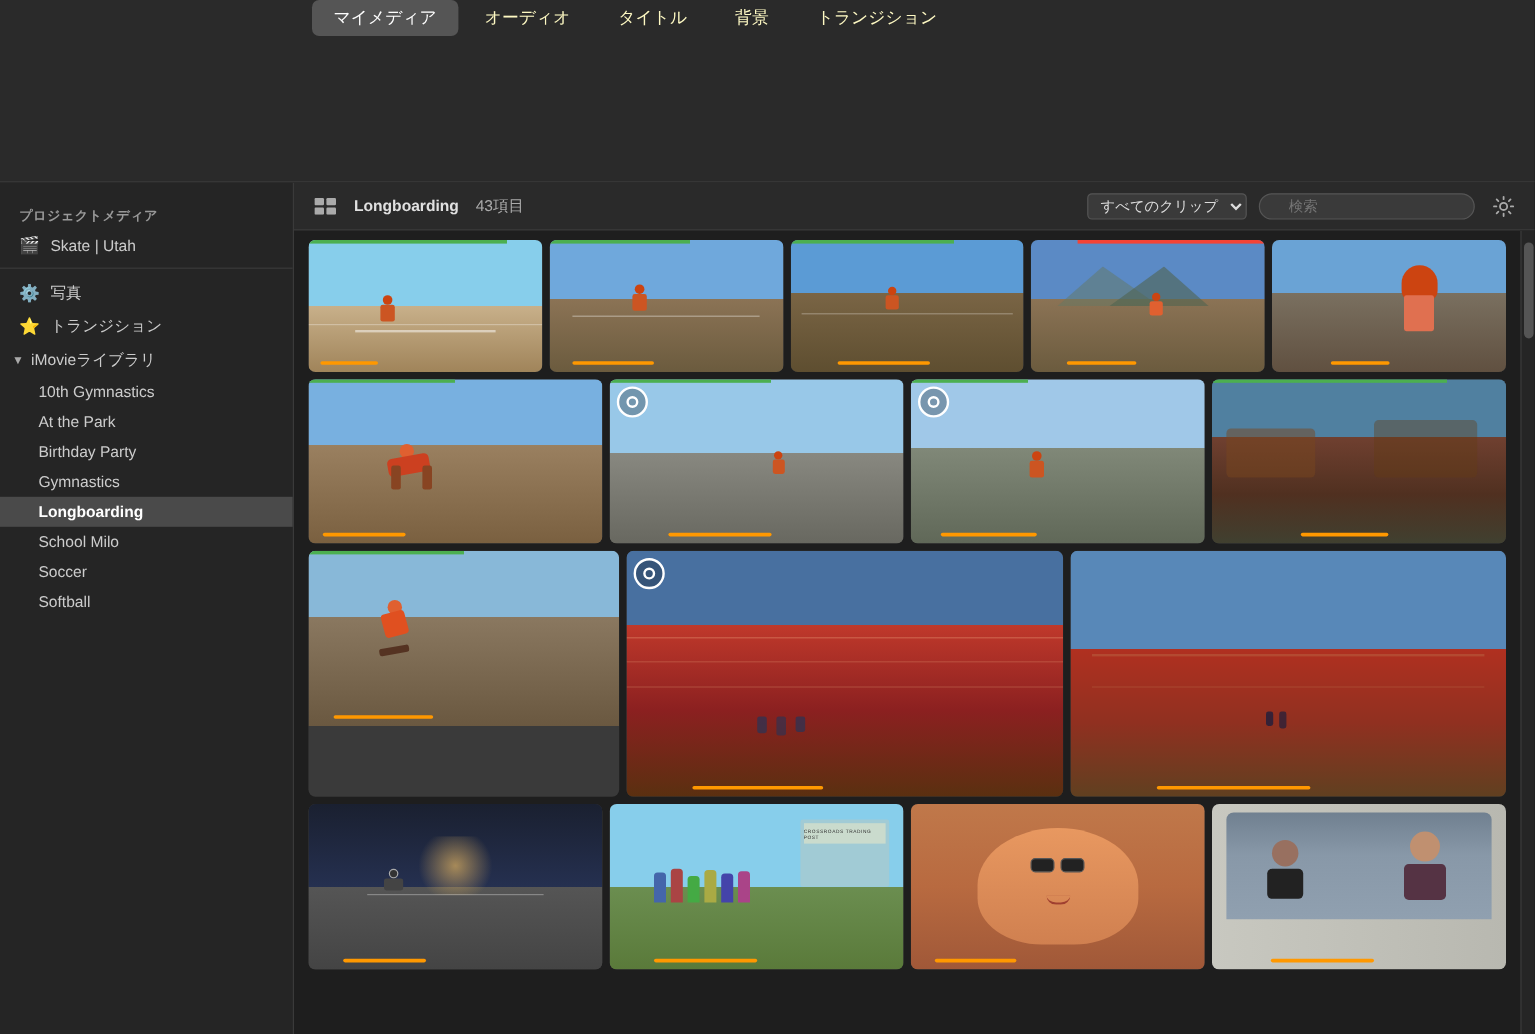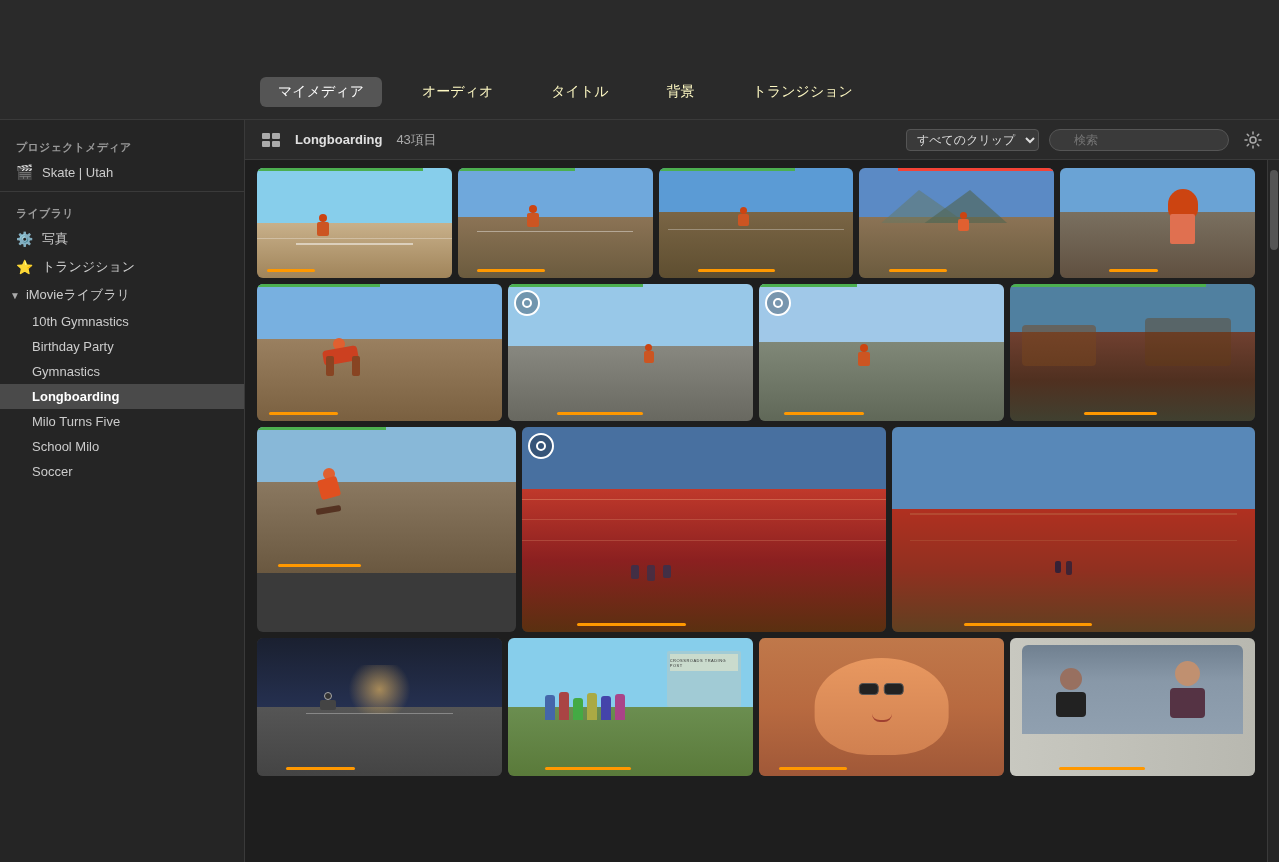--- a/index.html
+++ b/index.html
@@ -9,27 +9,27 @@
       background: #1e1e1e;
       font-family: -apple-system, 'Helvetica Neue', sans-serif;
       color: #e0e0e0;
       overflow: hidden;
       display: flex;
       flex-direction: column;
     }
 
     
     .top-bar {
-      height: 120px;
+      height: 152px;
       background: #2a2a2a;
       display: flex;
-      align-items: flex-end;
+      align-items: flex-start;
       padding-bottom: 12px;
       padding-left: 260px;
-      gap: 22px;
+      gap: 4px;
       border-bottom: 1px solid #3a3a3a;
       position: relative;
     }
     .nav-tab {
       padding: 6px 18px;
       border-radius: 6px;
       font-size: 14px;
       cursor: pointer;
       color: #fef9c3;
       background: transparent;
@@ -275,56 +275,58 @@
 
   <div class="sidebar">
     <div class="sidebar-section-title">プロジェクトメディア</div>
     <div class="sidebar-item">
       <span class="icon">🎬</span>
       <span>Skate | Utah</span>
     </div>
 
     <div class="divider-line"></div>
 
-    <div class="sidebar-section-title">ライブラリ</div>
 
     <div class="sidebar-item">
       <span class="icon">⚙️</span>
       <span>写真</span>
     </div>
     <div class="sidebar-item">
       <span class="icon">⭐</span>
       <span>トランジション</span>
     </div>
 
     <div class="sidebar-group-header">
       <span class="triangle">▼</span>
       <span>iMovieライブラリ</span>
     </div>
 
     <div class="sidebar-item sidebar-indent">
       <span>10th Gymnastics</span>
     </div>
     <div class="sidebar-item sidebar-indent">
+      <span>At the Park</span>
+    </div>
+    <div class="sidebar-item sidebar-indent">
       <span>Birthday Party</span>
     </div>
     <div class="sidebar-item sidebar-indent">
       <span>Gymnastics</span>
     </div>
     <div class="sidebar-item sidebar-indent active">
       <span>Longboarding</span>
     </div>
     <div class="sidebar-item sidebar-indent">
-      <span>Milo Turns Five</span>
-    </div>
-    <div class="sidebar-item sidebar-indent">
       <span>School Milo</span>
     </div>
     <div class="sidebar-item sidebar-indent">
       <span>Soccer</span>
+    </div>
+    <div class="sidebar-item sidebar-indent">
+      <span>Softball</span>
     </div>
   </div>
 
   <div class="content-area">
 
     <div class="content-toolbar">
       <div class="toolbar-icon-btn">
         <svg width="18" height="14" viewBox="0 0 18 14" fill="none">
           <rect x="0" y="0" width="8" height="6" rx="1" fill="#aaa"></rect>
           <rect x="10" y="0" width="8" height="6" rx="1" fill="#aaa"></rect>

